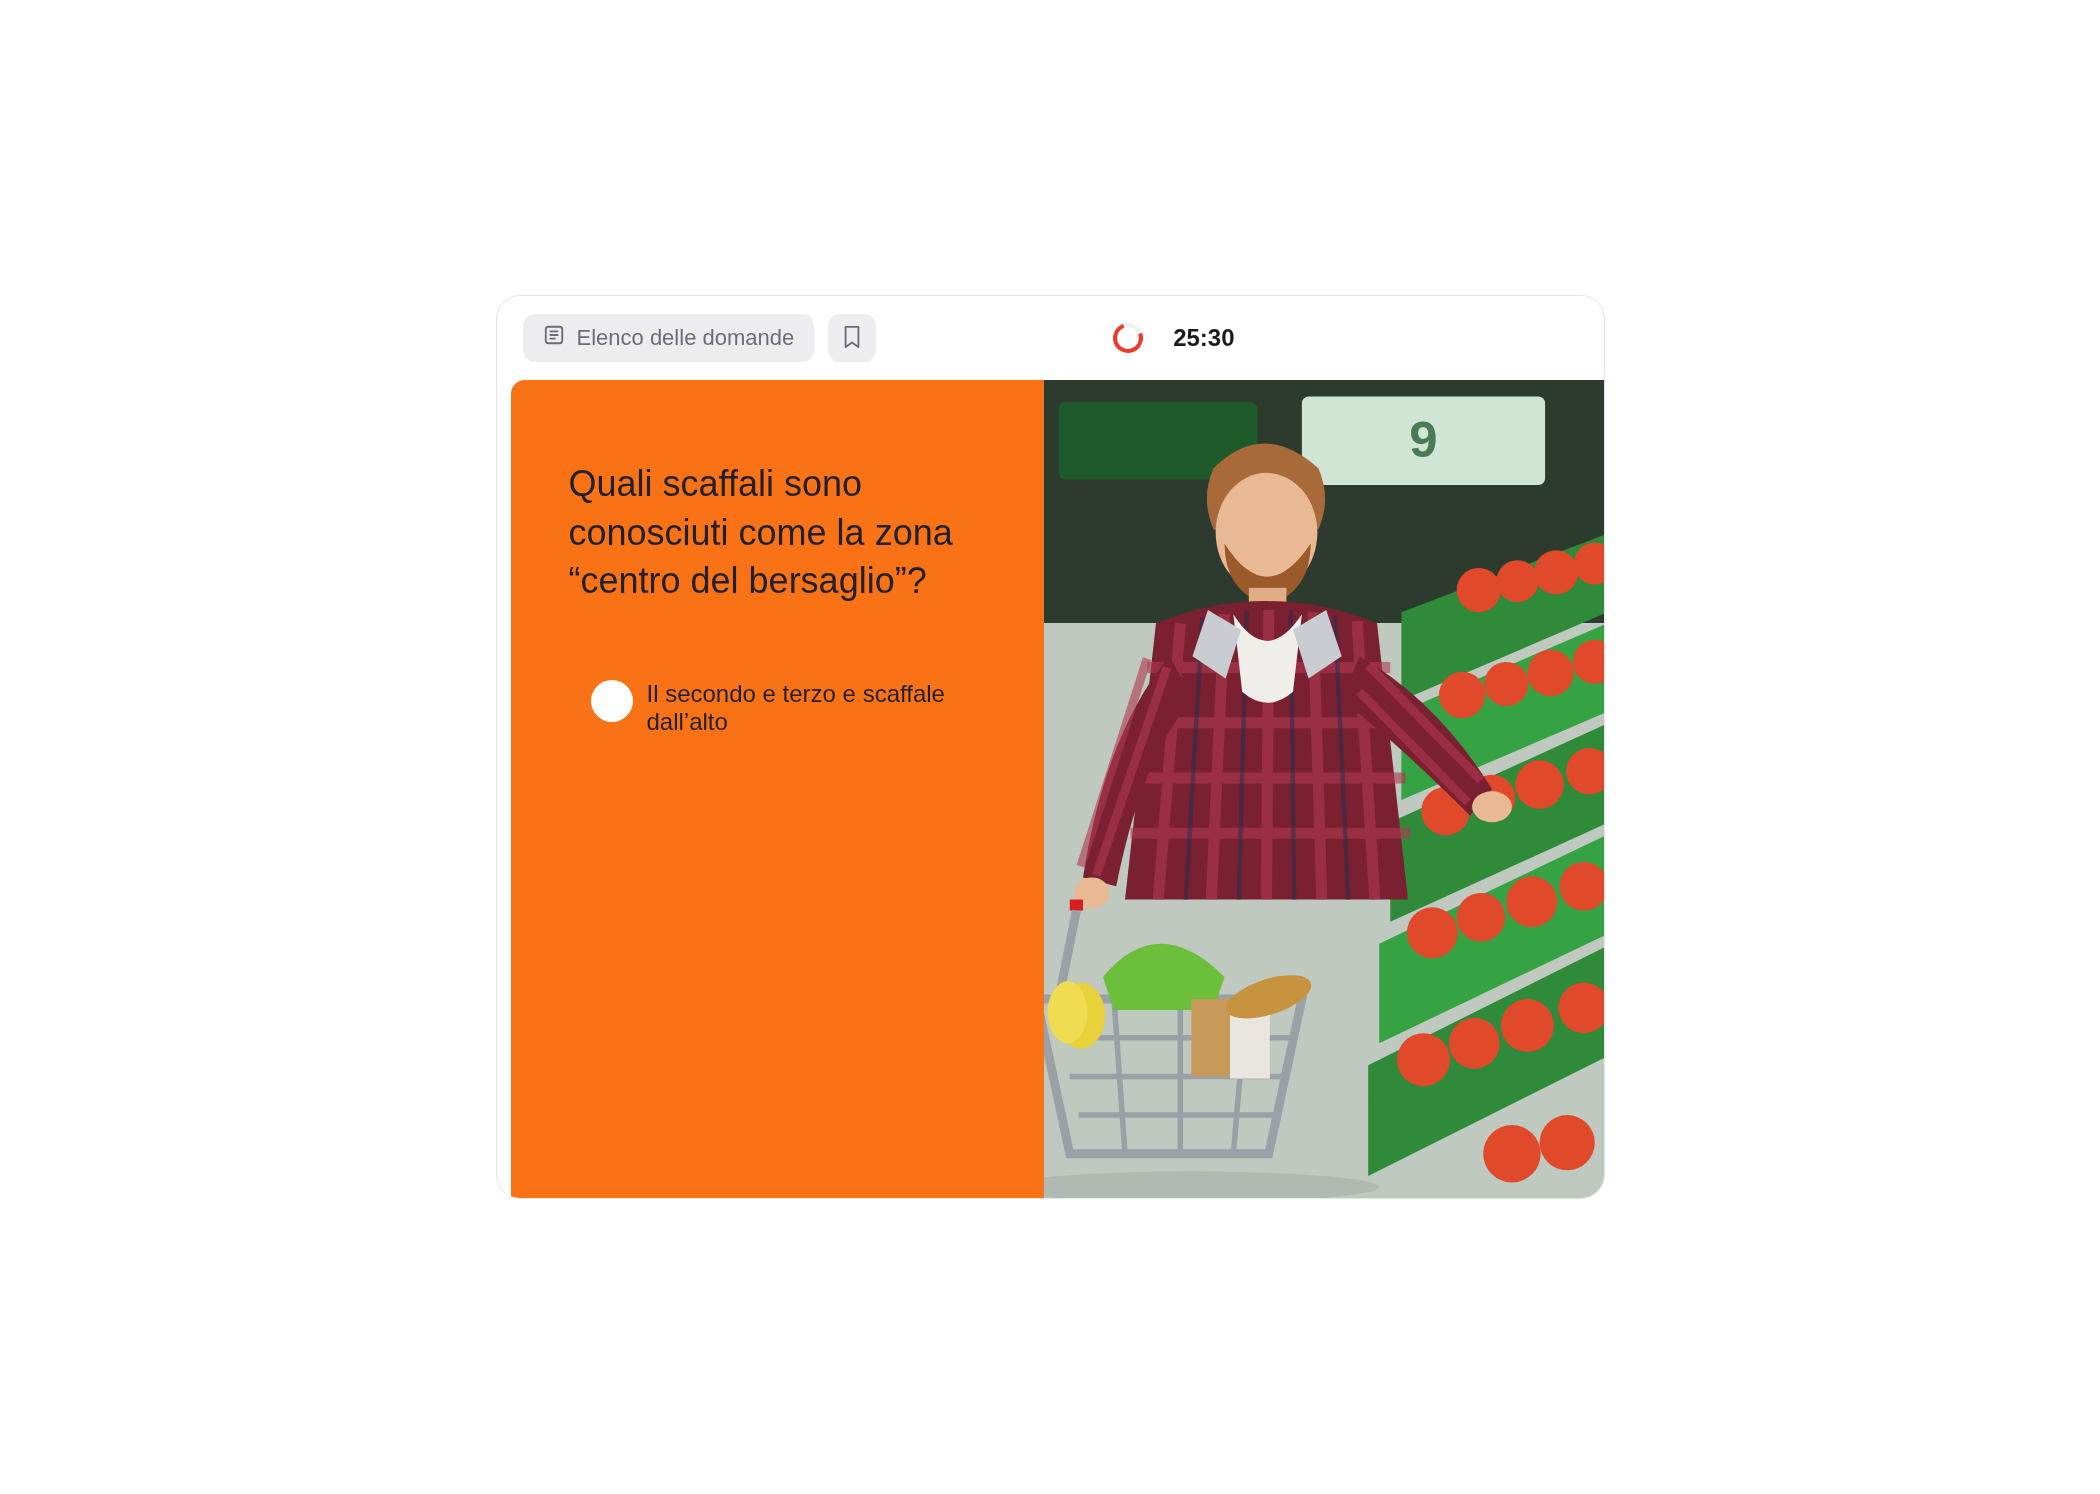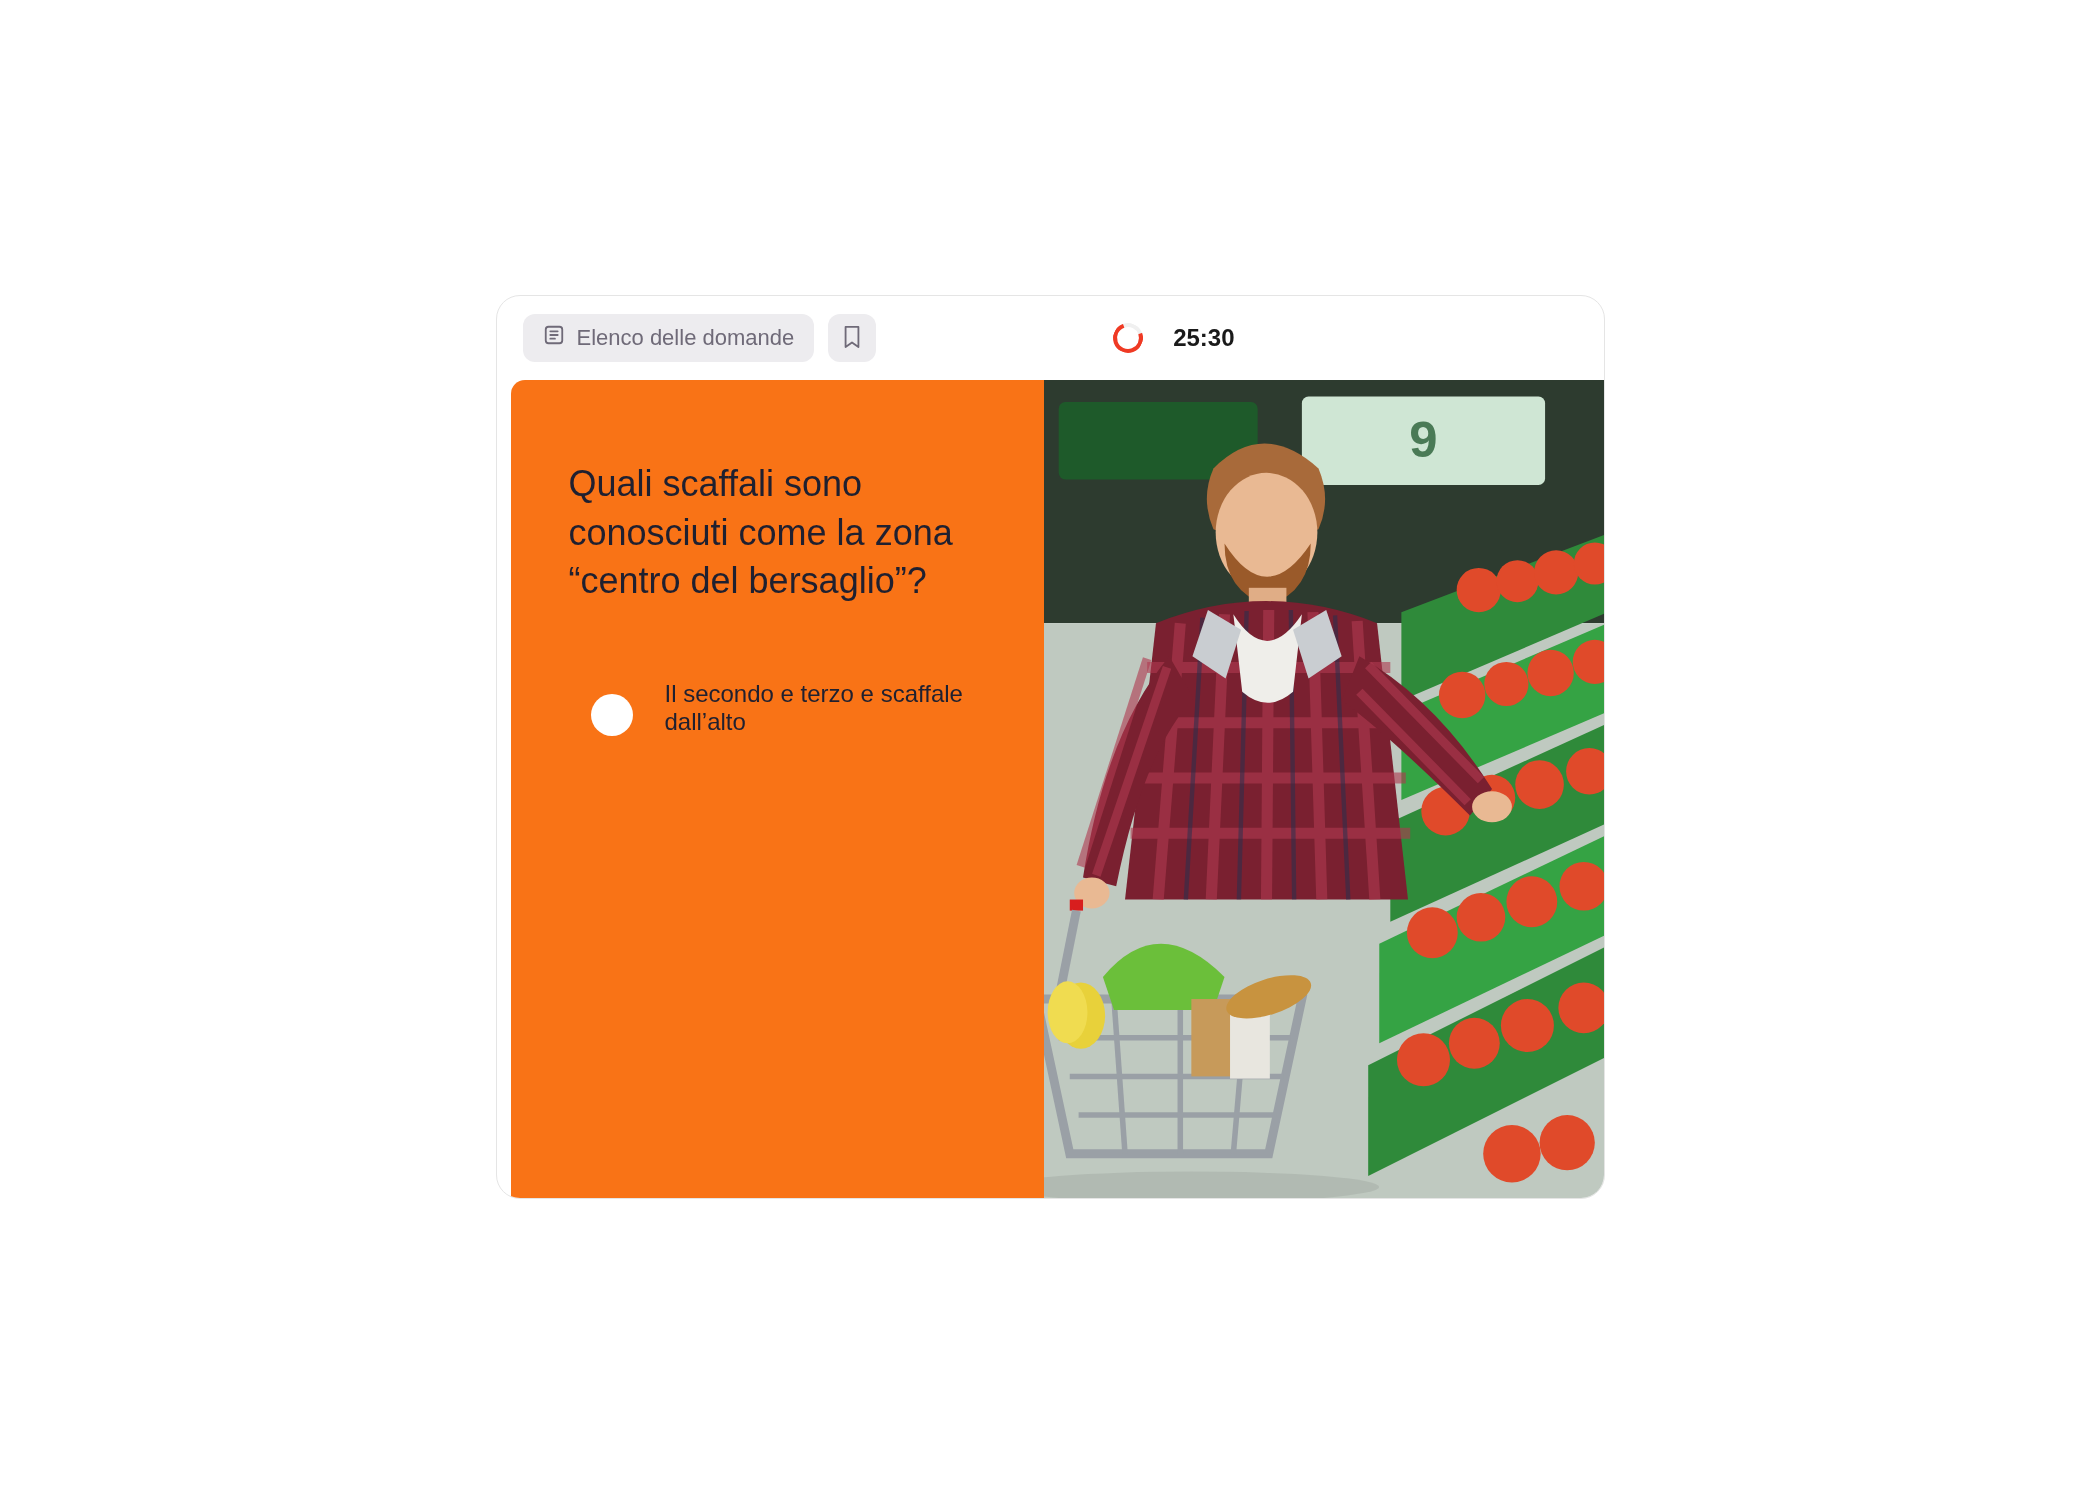--- a/index.html
+++ b/index.html
@@ -95,22 +95,22 @@
       color: #1f2030;
       font-weight: 500;
       margin-bottom: 54px;
     }
     .answers {
       display: flex;
       flex-direction: column;
     }
     .answer {
       display: flex;
-      align-items: flex-end;
-      gap: 32px;
+      align-items: flex-start;
+      gap: 14px;
       padding: 20px 22px;
       border-radius: 12px;
       cursor: pointer;
       position: relative;
     }
     .answer.selected {
       background: #f5e6d3;
     }
     .radio {
       width: 42px;

